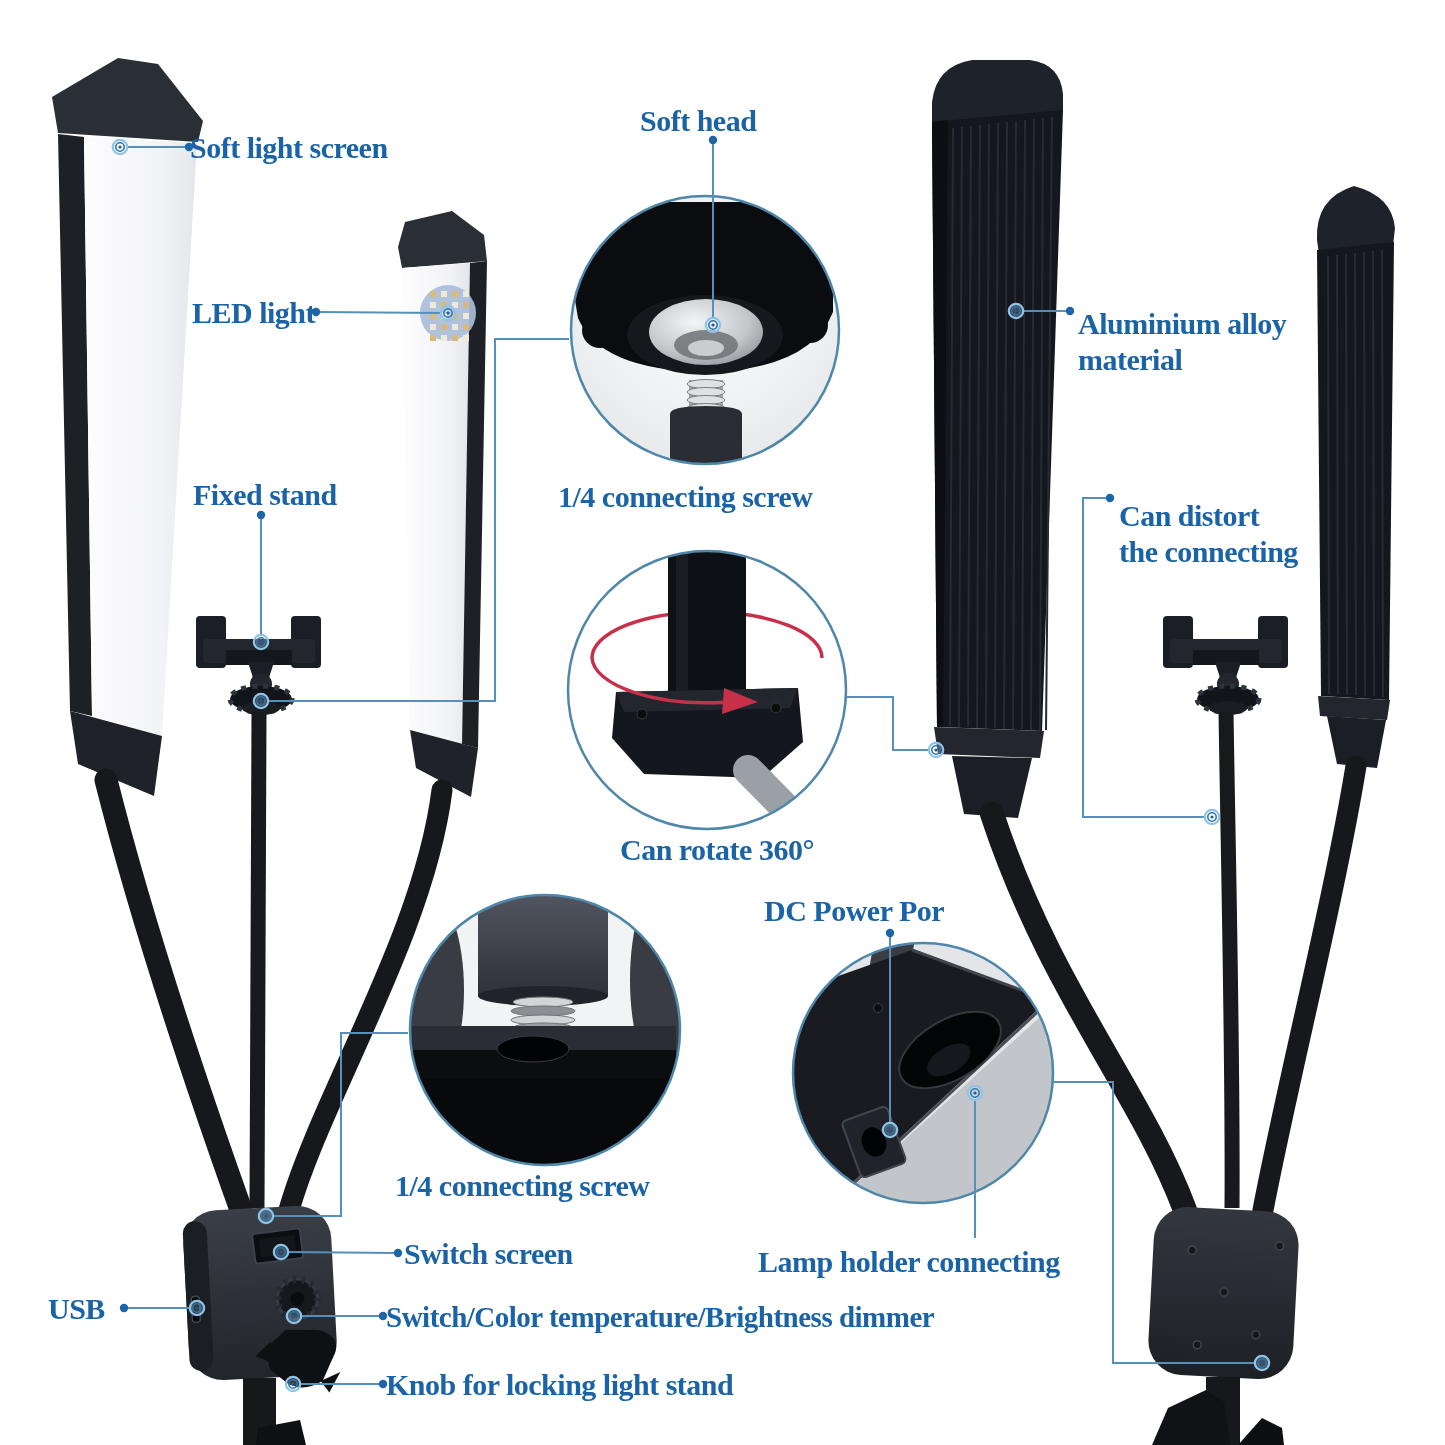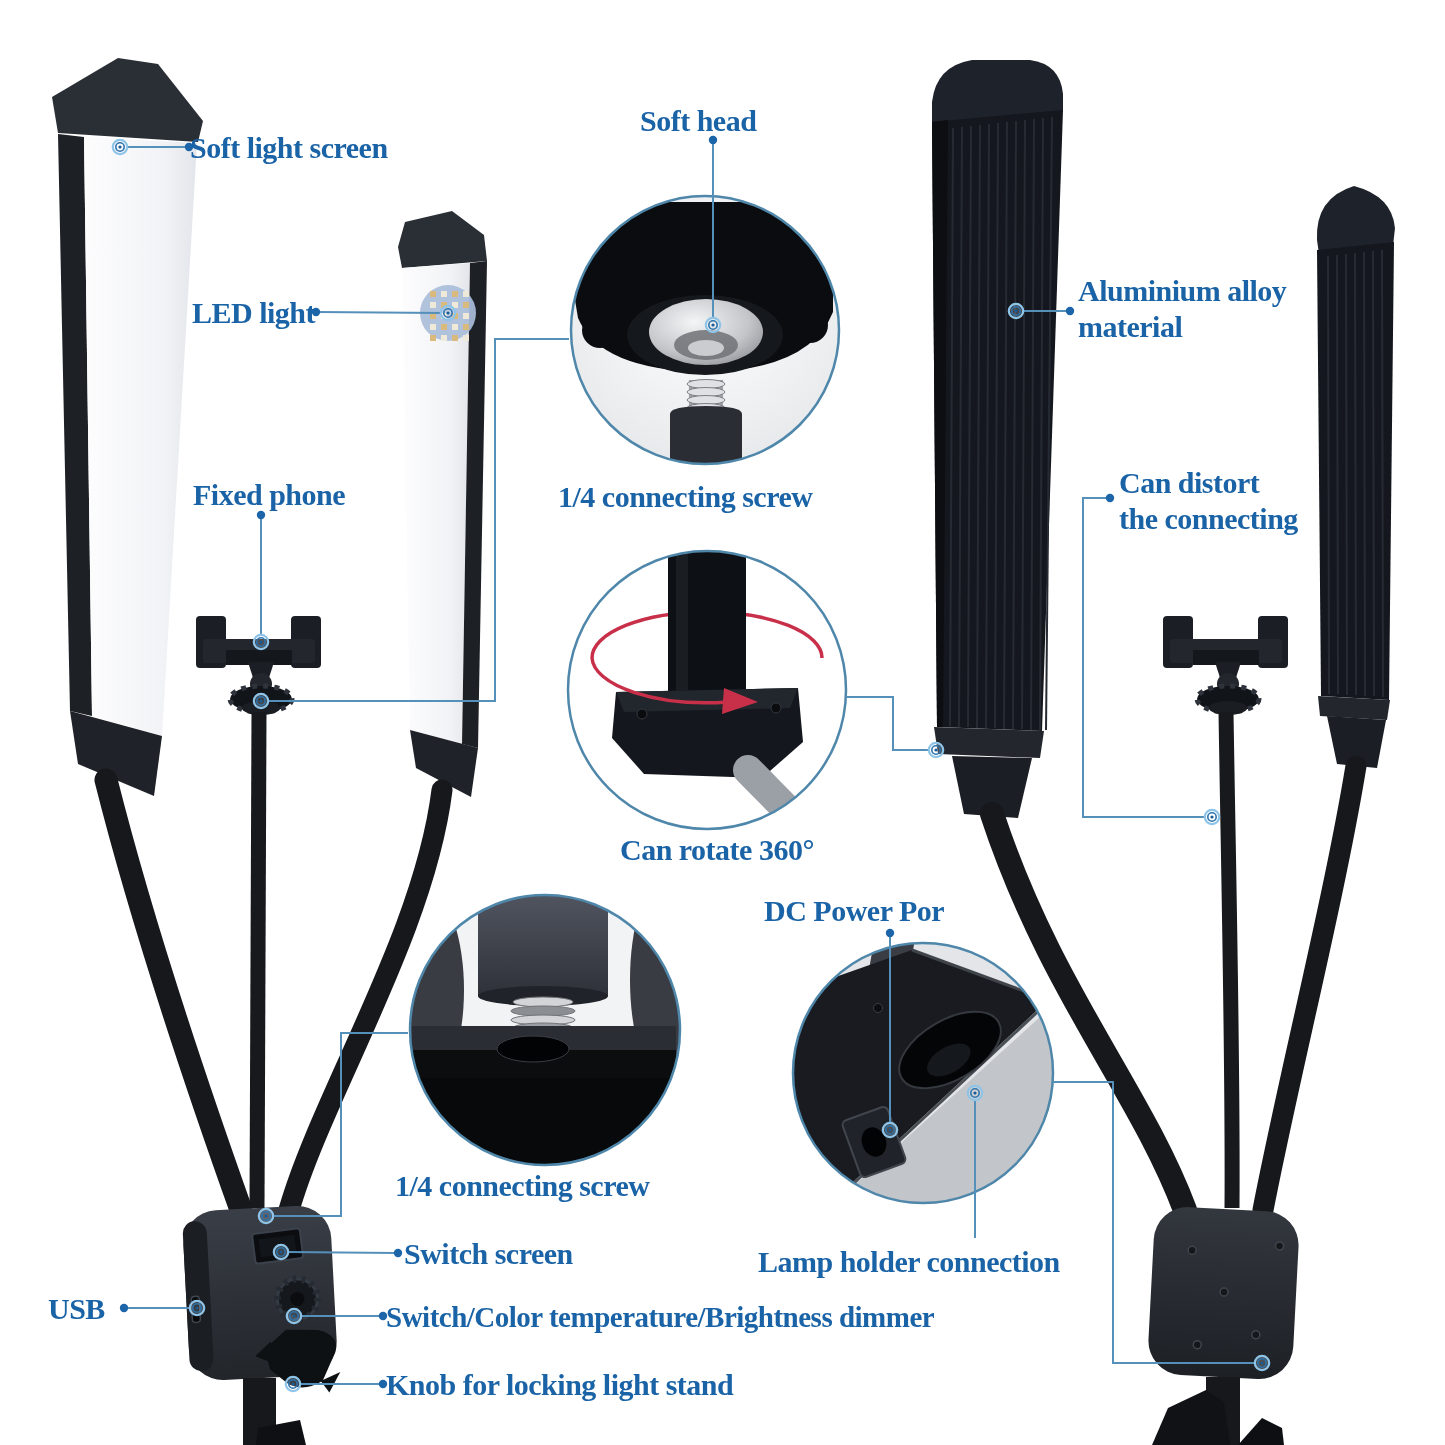--- a/index.html
+++ b/index.html
@@ -1,21 +1,21 @@
 <!DOCTYPE html>
 <html><head>
 <meta charset="utf-8">
 <style>
   html,body{margin:0;padding:0;background:#fff;}
   .canvas{position:relative;width:1445px;height:1445px;background:#ffffff;overflow:hidden;
           font-family:Liberation Serif, serif;padding-left:22px;}
   svg.diagram{position:absolute;left:0;top:0;}
   .lbl{position:absolute;color:#1a63a6;font-weight:700;font-size:30px;line-height:36px;
        letter-spacing:-0.5px;white-space:nowrap;}
-  .lbl.two{line-height:36px;}
+  .lbl.two{line-height:36px;margin-top:33px;}
 </style>
 </head>
 <body>
 
 <div class="canvas">
 
 <svg class="diagram" width="1445" height="1445" viewBox="0 0 1445 1445" xmlns="http://www.w3.org/2000/svg" xmlns:xlink="http://www.w3.org/1999/xlink">
   <defs>
     <linearGradient id="panelGrad" x1="0" y1="0" x2="1" y2="0">
       <stop offset="0" stop-color="#fdfdfe"></stop>
@@ -330,36 +330,36 @@
     <circle cx="890" cy="933" r="4.2"></circle>
     <circle cx="398" cy="1253" r="4.2"></circle>
     <circle cx="124" cy="1308" r="4.2"></circle>
     <circle cx="383" cy="1316" r="4.2"></circle>
     <circle cx="383" cy="1384" r="4.2"></circle>
   </g>
 </svg>
 
 <div class="lbl" style="left:190px;top:130px">Soft light screen</div>
 <div class="lbl" style="left:192px;top:295px">LED light</div>
-<div class="lbl" style="left:193px;top:477px">Fixed phone</div>
+<div class="lbl" style="left:193px;top:477px">Fixed stand</div>
 <div class="lbl" style="left:640px;top:103px">Soft head</div>
 <div class="lbl" style="left:558px;top:479px">1/4 connecting screw</div>
 
 <div class="lbl two" style="left:1078px;top:273px">
   <div>Aluminium alloy</div>
   <div>material</div>
 </div>
 
 <div class="lbl two" style="left:1119px;top:465px">
   <div>Can distort</div>
   <div>the connecting</div>
 </div>
 
 <div class="lbl" style="left:620px;top:832px">Can rotate 360°</div>
 <div class="lbl" style="left:764px;top:893px">DC Power Por</div>
 <div class="lbl" style="left:395px;top:1168px">1/4 connecting screw</div>
 <div class="lbl" style="left:404px;top:1236px">Switch screen</div>
-<div class="lbl" style="left:758px;top:1244px">Lamp holder connection</div>
+<div class="lbl" style="left:758px;top:1244px">Lamp holder connecting</div>
 <div class="lbl" style="left:48px;top:1291px">USB</div>
 <div class="lbl" style="left:386px;top:1367px">Knob for locking light stand</div>
 <div class="lbl" style="left:386px;top:1299px;font-size:29px">Switch/Color temperature/Brightness dimmer</div>
 
 </div>
 
 </body></html>

